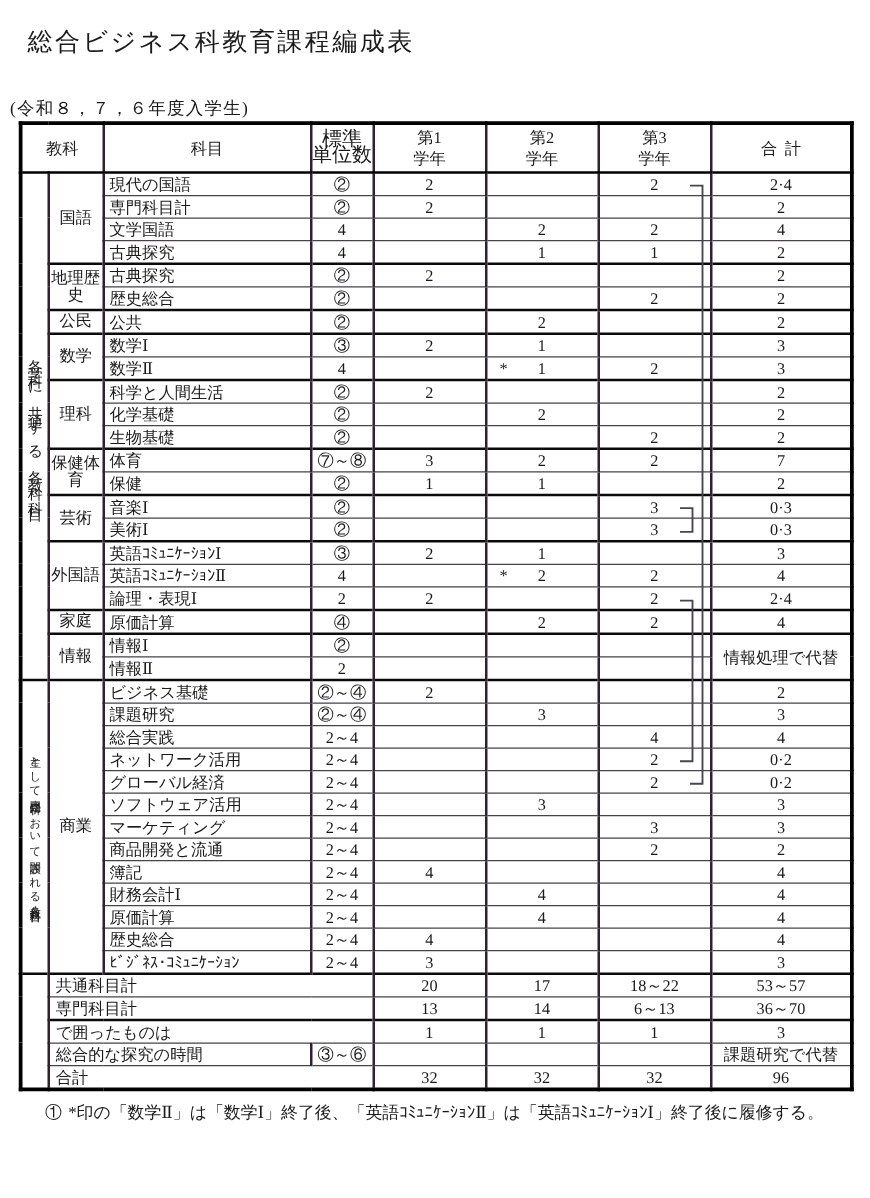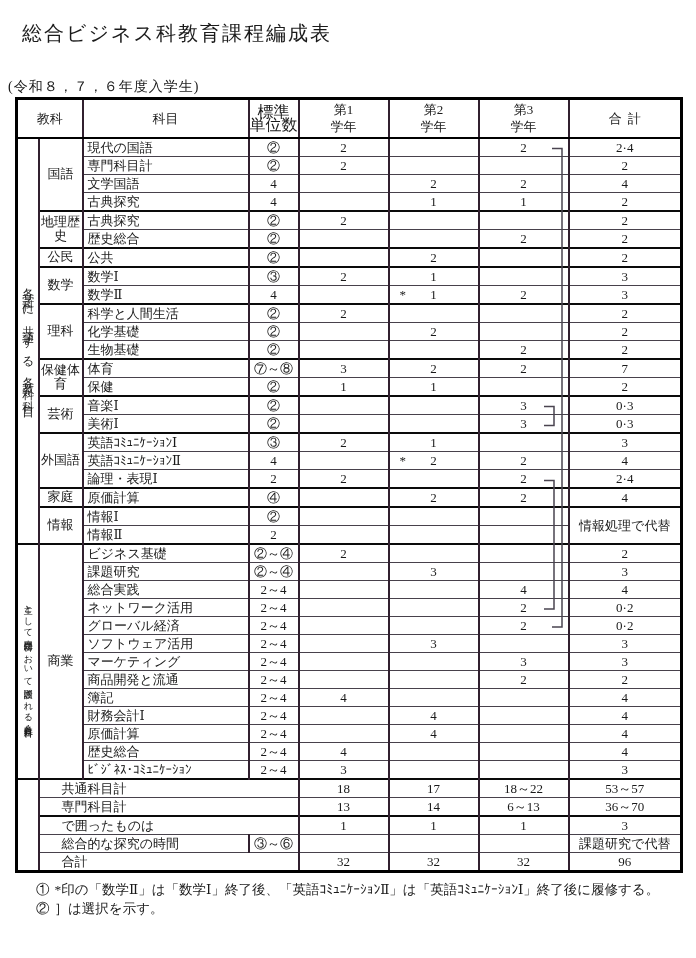--- a/index.html
+++ b/index.html
@@ -19,21 +19,21 @@
   thead th{border-width:2px;border-bottom:2.5px solid #000;}
   tbody tr{height:18px;}
   tr.gs td{border-top:2px solid #0a0a0a;}
   .thsmall{font-size:16px;line-height:13px;}
   .thtotal{letter-spacing:6px;text-indent:6px;}
   .subj{text-align:left;padding-left:4px;}
   .grp{line-height:14px;white-space:normal;padding:0 1px;}
   .vert{writing-mode:vertical-rl;text-orientation:upright;}
   .side1{font-size:12px;letter-spacing:6px;}
   .side2{font-size:9px;letter-spacing:1px;}
-  .sum{text-align:left;padding-left:22px;}
+  .sum{text-align:left;padding-left:5px;}
   .star{position:relative;}
   .star .sm{position:absolute;left:10px;top:0;}
   .overlay{position:absolute;left:0;top:0;pointer-events:none;}
   .notes{margin:7px 0 0 36px;font-size:13.5px;line-height:19px;}
   .fn{padding-left:2.2em;text-indent:-2.2em;}
   .fn .mk{margin-right:5px;}
 </style>
 </head>
 <body>
 
@@ -352,21 +352,21 @@
           <td class="subj">ﾋﾞｼﾞﾈｽ･ｺﾐｭﾆｹｰｼｮﾝ</td>
           <td>2～4</td>
           <td>3</td>
           <td></td>
           <td></td>
           <td>3</td>
         </tr>
         <tr class="gs">
           <td rowspan="5"></td>
           <td class="sum" colspan="3">共通科目計</td>
-          <td>18</td>
+          <td>20</td>
           <td>17</td>
           <td>18～22</td>
           <td>53～57</td>
         </tr>
         <tr>
           <td class="sum" colspan="3">専門科目計</td>
           <td>13</td>
           <td>14</td>
           <td>6～13</td>
           <td>36～70</td>
@@ -397,14 +397,13 @@
   </table>
   <svg id="overlay" class="overlay" width="671" height="765" viewBox="0 0 671 765">
       <path d="M 537 51.5 L 547 51.5 L 547 530 L 537 530" fill="none" stroke="#4a4450" stroke-width="1.5"></path>
       <path d="M 529 383.5 L 539 383.5 L 539 512 L 529 512" fill="none" stroke="#4a4450" stroke-width="1.5"></path>
       <path d="M 529 309.5 L 539 309.5 L 539 328.5 L 529 328.5" fill="none" stroke="#4a4450" stroke-width="1.5"></path>
     </svg>
 </div>
 
 <div class="notes">
   <div class="fn"><span class="mk">①</span><span>*印の「数学Ⅱ」は「数学Ⅰ」終了後、「英語ｺﾐｭﾆｹｰｼｮﾝⅡ」は「英語ｺﾐｭﾆｹｰｼｮﾝⅠ」終了後に履修する。</span></div>
-  <div class="fn"><span class="mk">②</span><span>］は選択を示す。</span></div>
 </div>
 
 </body></html>

